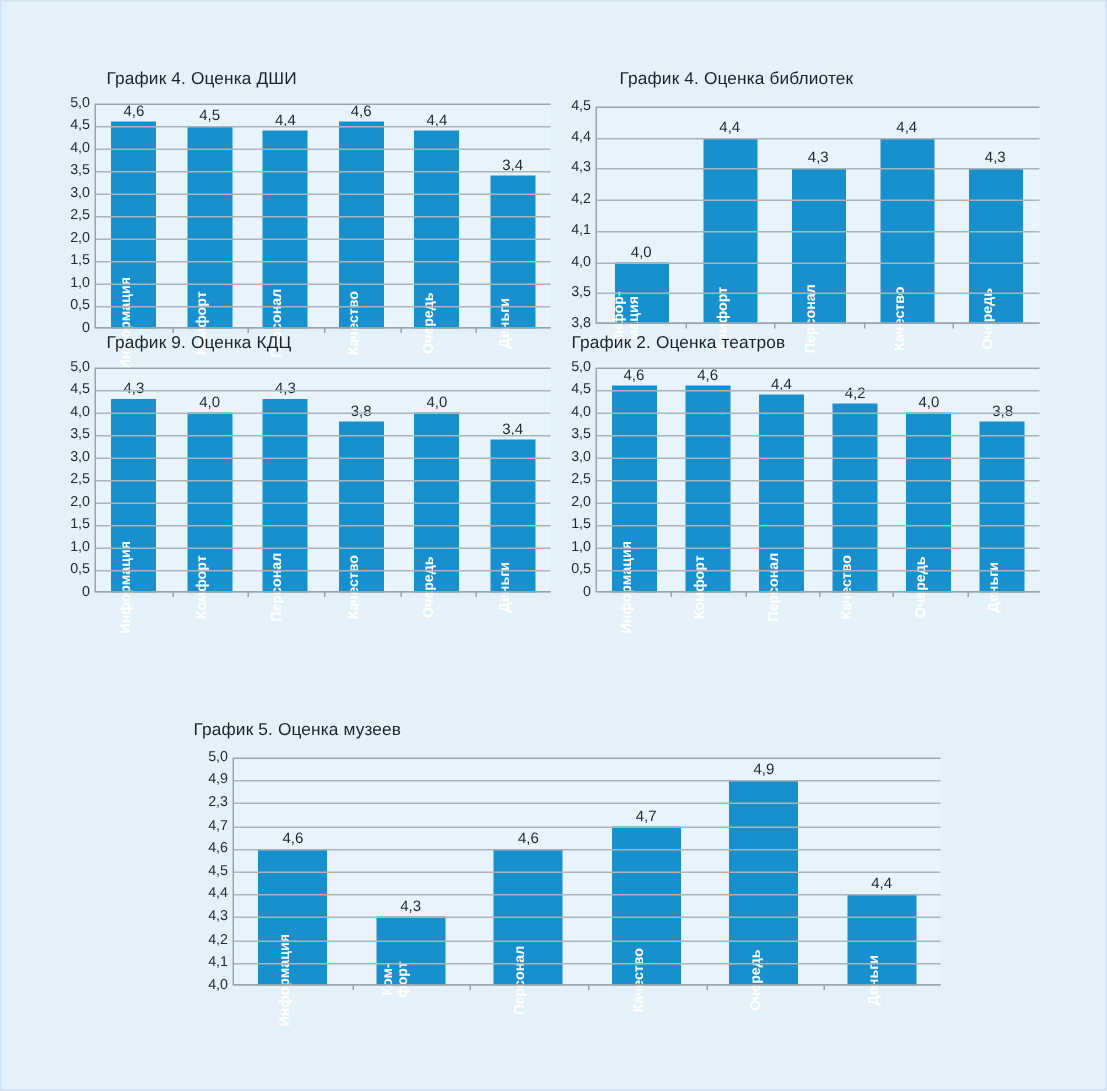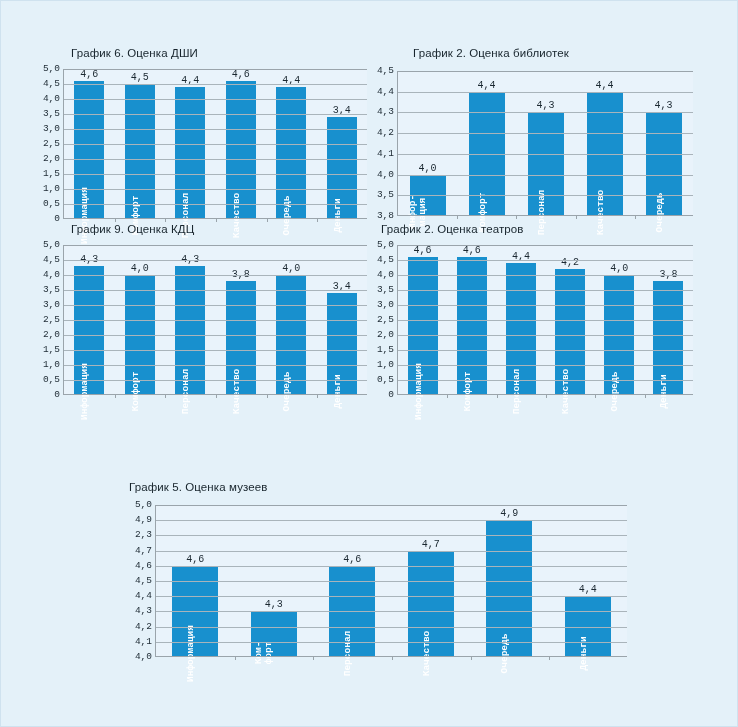--- a/index.html
+++ b/index.html
@@ -36,21 +36,20 @@
     letter-spacing:.1px;
     white-space:nowrap;
   }
 
   
   .chart{position:absolute;}
   .chart .plot-wrap{
     position:absolute;
     display:flex;
     align-items:stretch;
-    font-family:Liberation Mono, monospace;
   }
   .yaxis{
     position:relative;
     width:26px;
     flex:0 0 26px;
   }
   .ytick{
     position:absolute;
     right:3px;
     transform:translateY(-50%);
@@ -147,21 +146,21 @@
   }
 </style>
 </head>
 <body>
 
 <div class="page">
 
   <div class="grid">
 
     <div class="cell">
-      <div class="chart-title" style="position:absolute;left:70px;top:46px;">График 6. Оценка ДШИ</div>
+      <div class="chart-title" style="position:absolute;left:70px;top:46px;">График 4. Оценка ДШИ</div>
       <div class="chart" id="chart1" style="left:36px;top:68px;width:330px;height:150px;">
         <div class="plot-wrap" style="left:0;top:0;width:330px;height:150px;">
           <div class="yaxis">
               <div class="ytick" style="top: 0px;">5,0</div>
               <div class="ytick" style="top: 15px;">4,5</div>
               <div class="ytick" style="top: 30px;">4,0</div>
               <div class="ytick" style="top: 45px;">3,5</div>
               <div class="ytick" style="top: 60px;">3,0</div>
               <div class="ytick" style="top: 75px;">2,5</div>
               <div class="ytick" style="top: 90px;">2,0</div>
@@ -225,21 +224,21 @@
               <div class="tickmark" style="left: 101.333px; top: 149px; height: 4px;"></div>
               <div class="tickmark" style="left: 152px; top: 149px; height: 4px;"></div>
               <div class="tickmark" style="left: 202.667px; top: 149px; height: 4px;"></div>
               <div class="tickmark" style="left: 253.333px; top: 149px; height: 4px;"></div>
             </div>
         </div>
       </div>
     </div>
 
     <div class="cell">
-      <div class="chart-title" style="position:absolute;left:42px;top:46px;">График 2. Оценка библиотек</div>
+      <div class="chart-title" style="position:absolute;left:42px;top:46px;">График 4. Оценка библиотек</div>
       <div class="chart" id="chart3" style="left:0px;top:70px;width:322px;height:145px;">
         <div class="plot-wrap" style="left:0;top:0;width:322px;height:145px;">
           <div class="yaxis">
               <div class="ytick" style="top: 0px;">4,5</div>
               <div class="ytick" style="top: 20.7143px;">4,4</div>
               <div class="ytick" style="top: 41.4286px;">4,3</div>
               <div class="ytick" style="top: 62.1429px;">4,2</div>
               <div class="ytick" style="top: 82.8571px;">4,1</div>
               <div class="ytick" style="top: 103.571px;">4,0</div>
               <div class="ytick" style="top: 124.286px;">3,5</div>

